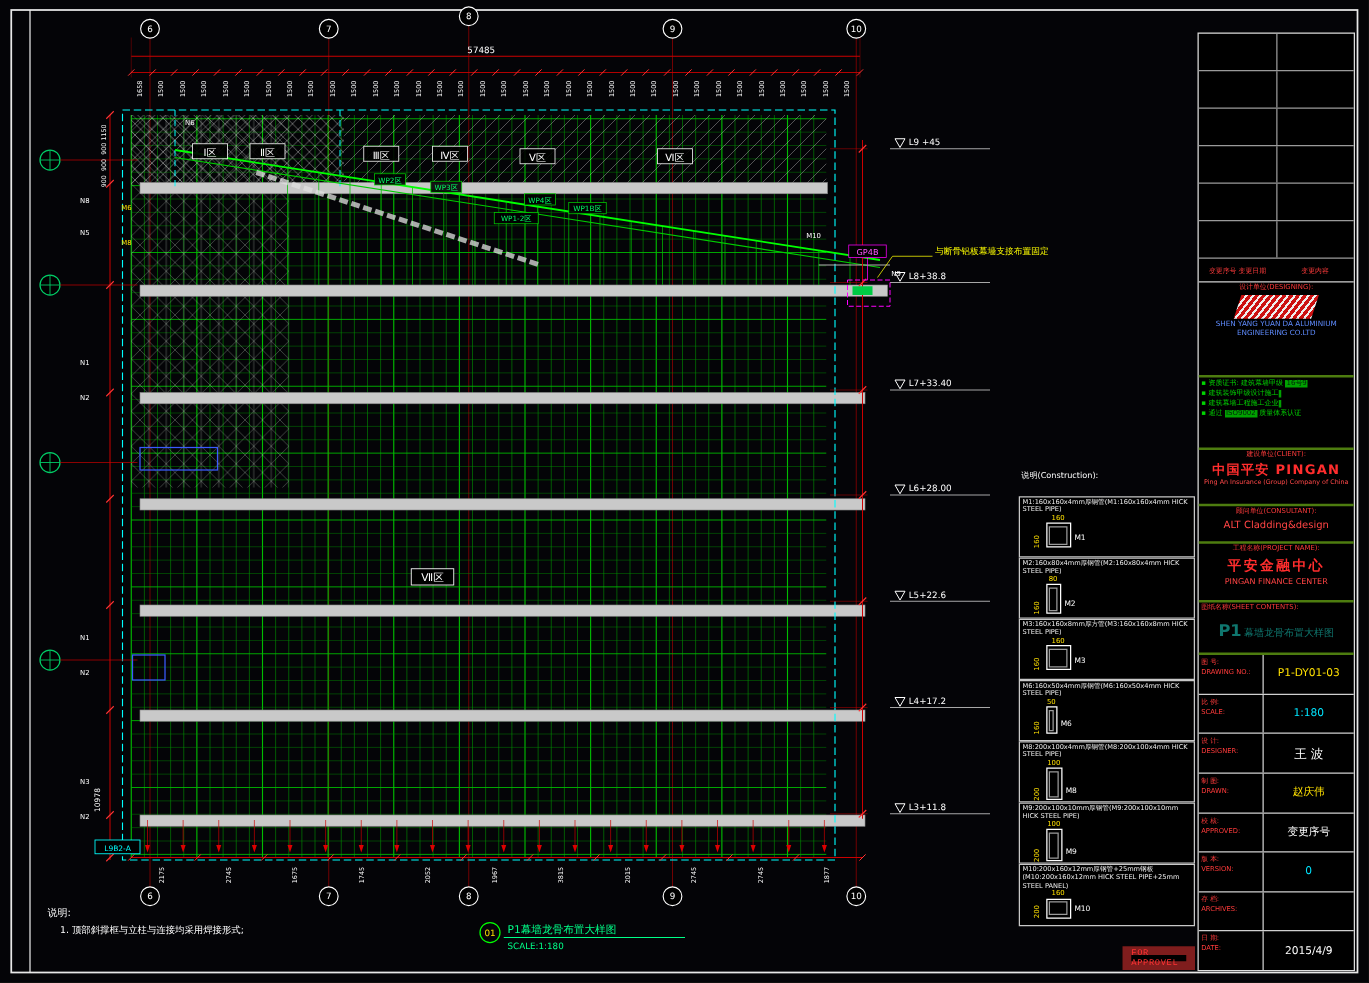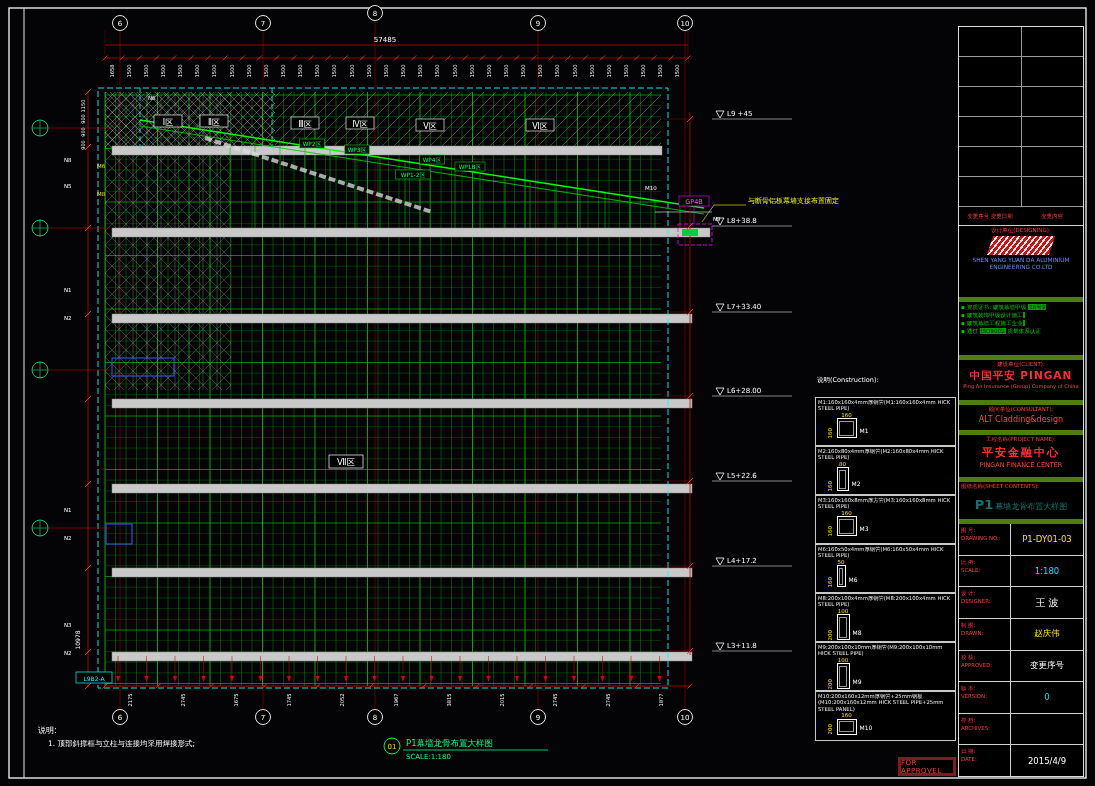--- a/index.html
+++ b/index.html
@@ -3,21 +3,21 @@
 <meta charset="utf-8">
 <style>
   html,body{margin:0;padding:0;background:#1a1a1a;}
   #sheet{position:relative;width:1095px;height:786px;background:#040407;overflow:hidden;
          font-family:"DejaVu Sans","Liberation Sans",sans-serif;}
   #dwg{position:absolute;left:0;top:0;z-index:1;font-family:"DejaVu Sans","Liberation Sans",sans-serif;}
 
   
   #titleblock{position:absolute;left:958px;top:26px;width:126px;height:751px;border:1px solid #ddd;
               background:#000;box-sizing:border-box;display:flex;flex-direction:column;z-index:3;}
-  .tb-sec{border-bottom:5px solid #4d7c0f;box-sizing:border-box;padding:1px 2px;overflow:hidden;}
+  .tb-sec{border-bottom:2px solid #4d7c0f;box-sizing:border-box;padding:1px 2px;overflow:hidden;}
   .sec-label{color:#ff3b3b;font-size:5.5px;line-height:1.3;}
   .tb-rev{height:198px;display:flex;flex-direction:column;border-bottom:1px solid #cfcfcf;}
   .rev-row{flex:1;display:flex;border-bottom:1px solid #9a9a9a;}
   .rev-row span{flex:1;}
   .rev-row span:first-child{border-right:1px solid #9a9a9a;}
   .rev-head{height:18px;display:flex;align-items:center;color:#ff3b3b;font-size:5.5px;}
   .rev-head span{flex:1;text-align:center;}
   .tb-design{height:76px;text-align:center;}
   .logo{width:62px;height:19px;margin:2px auto;background:repeating-linear-gradient(115deg,#c11 0 3px,#eee 3px 5px);transform:skewX(-18deg);}
   .company{color:#5f8cff;font-size:5.8px;line-height:1.25;text-align:center;}
@@ -41,23 +41,23 @@
   .sheet-name .p1{font-size:13px;font-weight:bold;margin-right:2px;}
   .sheet-name .rest{font-size:8px;}
   .tb-rows{flex:1;display:flex;flex-direction:column;}
   .info-row{flex:1;display:flex;border-bottom:1px solid #cfcfcf;}
   .info-row:last-child{border-bottom:none;}
   .cell-l{width:52px;border-right:1px solid #cfcfcf;color:#ff3b3b;font-size:5.4px;padding:2px 2px;line-height:1.5;box-sizing:border-box;}
   .cell-v{flex:1;display:flex;align-items:center;justify-content:center;font-size:8.5px;text-align:left;}
   .v-yellow{color:#ffe000;} .v-cyan{color:#00e5ff;} .v-white{color:#fff;} .v-big{font-size:10px;}
 
   
-  #approval{position:absolute;left:898px;top:757px;width:58px;height:19px;border:3px solid #7f1d1d;
+  #approval{position:absolute;left:898px;top:757px;width:58px;height:19px;border:7px solid #7f1d1d;
             color:#ff3333;font-size:7px;display:flex;align-items:center;justify-content:center;
-            letter-spacing:.5px;z-index:4;background:#000;box-sizing:border-box;}
+            letter-spacing:.5px;z-index:4;background:#000;box-sizing:border-box;font-family:Liberation Mono, monospace;}
 
   
   #sch-head{position:absolute;left:817px;top:376px;color:#fff;font-size:6.5px;z-index:3;}
   .sch-item{position:absolute;left:815px;width:141px;height:49px;border:1px solid #c8c8c8;background:#000;
             box-sizing:border-box;z-index:3;padding:1px 2px;overflow:hidden;}
   .sch-txt{color:#f0f0f0;font-size:5.3px;line-height:1.2;}
   .sch-fig{display:flex;align-items:flex-end;gap:3px;margin-left:10px;margin-top:1px;}
   .dleft{color:#ffe000;font-size:5.5px;writing-mode:vertical-rl;transform:rotate(180deg);line-height:1;}
   .figcol{display:flex;flex-direction:column;align-items:center;}
   .dtop{color:#ffe000;font-size:5.5px;line-height:1;}

